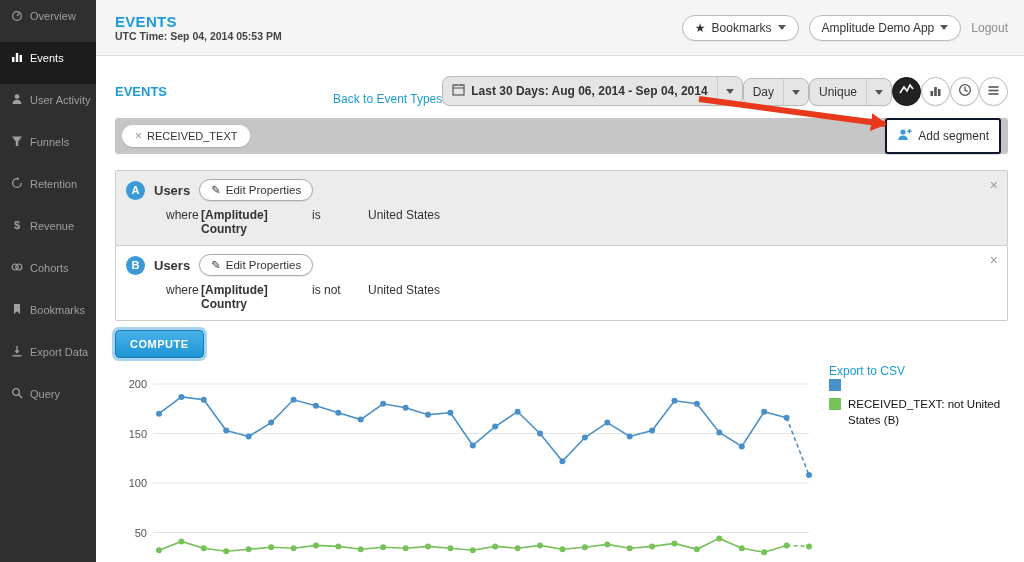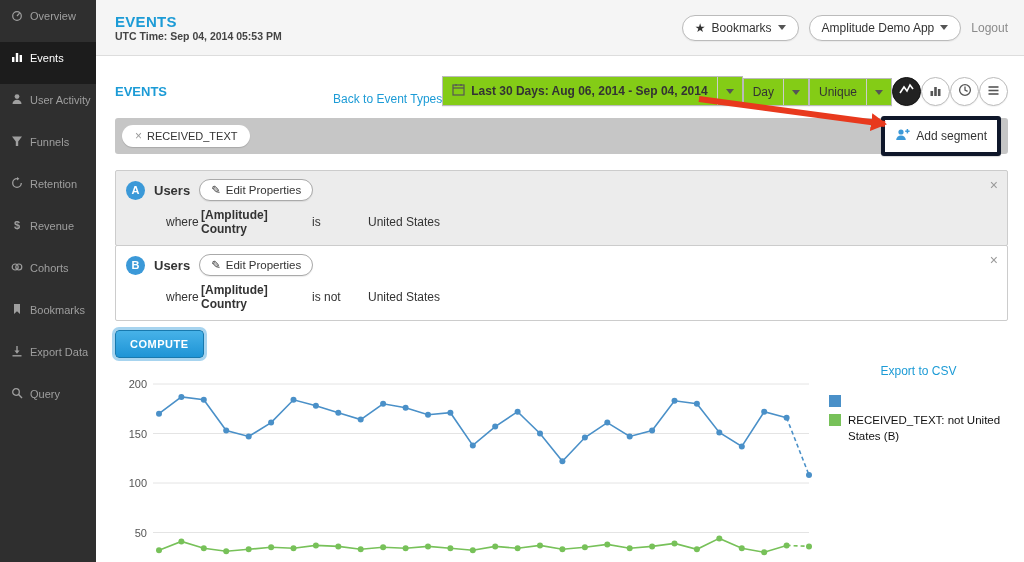--- a/index.html
+++ b/index.html
@@ -32,70 +32,70 @@
            border-top:5px solid #555; display:inline-block; }
   .logout { color:#8a8a8a; font-size:12px; cursor:pointer; }
 
   .content { padding:20px 16px 0 19px; display:flex; flex-direction:column; flex:1; }
 
   
   .toolbar { display:flex; align-items:center; justify-content:space-between; }
   .section-label { color:#1c9bd6; font-size:13px; font-weight:bold; }
   .toolbar-right { display:flex; align-items:flex-end; }
   .link { color:#1c9bd6; font-size:12px; cursor:pointer; }
-  .group { display:inline-flex; align-items:stretch; background:#84cc16; border:1px solid #bbb;
-           border-radius:0; overflow:hidden; font-size:12px; cursor:pointer;
+  .group { display:inline-flex; align-items:stretch; background:#e5e5e5; border:1px solid #bbb;
+           border-radius:8px; overflow:hidden; font-size:12px; cursor:pointer;
            box-shadow:0 1px 1px rgba(0,0,0,.05); }
   .group .seg { display:flex; align-items:center; gap:6px; padding:6px 9px; }
   .group .seg.bold { font-weight:bold; }
   .group .caret-seg { border-left:1px solid #ccc; display:flex; align-items:center; padding:0 8px; }
   .circle-btn { width:29px; height:29px; border-radius:50%; border:1px solid #bbb; background:#fff;
                 display:flex; align-items:center; justify-content:center; cursor:pointer;
                 box-shadow:0 1px 1px rgba(0,0,0,.05); }
   .circle-btn.active { background:#222; border-color:#111; }
 
   
   .segment-bar { margin-top:12px; background:#c6c6c6; border-radius:3px; height:36px;
                  display:flex; align-items:center; justify-content:space-between; padding:0 7px; }
   .chip { background:#fff; border-radius:13px; padding:4px 13px; font-size:11px; color:#333;
           display:inline-flex; align-items:center; gap:5px; box-shadow:0 1px 1px rgba(0,0,0,.15); }
   .chip .x { color:#999; font-size:12px; cursor:pointer; }
-  .add-seg { background:#fff; border:4px solid #0f172a; border-radius:3px; height:26px;
+  .add-seg { background:#fff; border:2px solid #0f172a; border-radius:3px; height:26px;
              display:inline-flex; align-items:center; gap:6px; padding:16px 10px; font-size:12px;
              cursor:pointer; box-shadow:0 1px 1px rgba(0,0,0,.15); }
 
   
   .panel { border:1px solid #ccc; border-radius:2px; padding:8px 10px 9px 10px; position:relative; }
   .panel.a { margin-top:16px; background:#ececec; }
   .panel.b { background:#fff; margin-top:-1px; }
   .panel-row1 { display:flex; align-items:center; gap:9px; }
   .badge { width:19px; height:19px; border-radius:50%; background:#3b99d8; color:#fff;
            font-size:11px; font-weight:bold; display:flex; align-items:center; justify-content:center; }
   .seg-type { font-size:13px; font-weight:bold; }
   .edit-btn { background:#fff; border:1px solid #aaa; border-radius:13px; padding:3px 11px;
               font-size:11.5px; display:inline-flex; align-items:center; gap:5px; cursor:pointer;
               box-shadow:0 1px 1px rgba(0,0,0,.08); }
   .panel-close { position:absolute; top:6px; right:9px; color:#999; font-size:14px; cursor:pointer; }
-  .panel-row2 { display:flex; align-items:center; margin:7px 0 0 40px; font-size:12px; }
+  .panel-row2 { display:flex; align-items:flex-start; margin:7px 0 0 40px; font-size:12px; }
   .w-where { width:35px; }
   .w-prop  { width:111px; font-weight:bold; }
   .w-op    { width:56px; }
 
   
   .compute { margin-top:9px; align-self:flex-start;
              background:linear-gradient(#47b2e8,#1e94d6); color:#fff; font-weight:bold;
              font-size:11px; letter-spacing:.5px; border:1px solid #1879ae; border-radius:4px;
              padding:7px 14px; cursor:pointer;
              box-shadow:0 0 0 3px rgba(60,160,220,.45); }
 
   
   .chart-wrap { display:flex; margin-top:4px; flex:1; }
   .chart-left { width:706px; }
   .chart-right { flex:1; padding:2px 0 0 8px; display:flex; flex-direction:column; }
-  .export-link { text-align:center; font-size:12px; margin-bottom:16px; }
+  .export-link { text-align:left; font-size:12px; }
   .legend-item { display:flex; gap:7px; font-size:11.5px; color:#111; margin-bottom:6px; line-height:1.35; }
   .legend-swatch { width:12px; height:12px; flex-shrink:0; margin-top:1px; }
 
   
   .anno-arrow { position:absolute; left:695px; top:94px; pointer-events:none; }
 </style>
 </head>
 <body>
 
 <div class="app">

